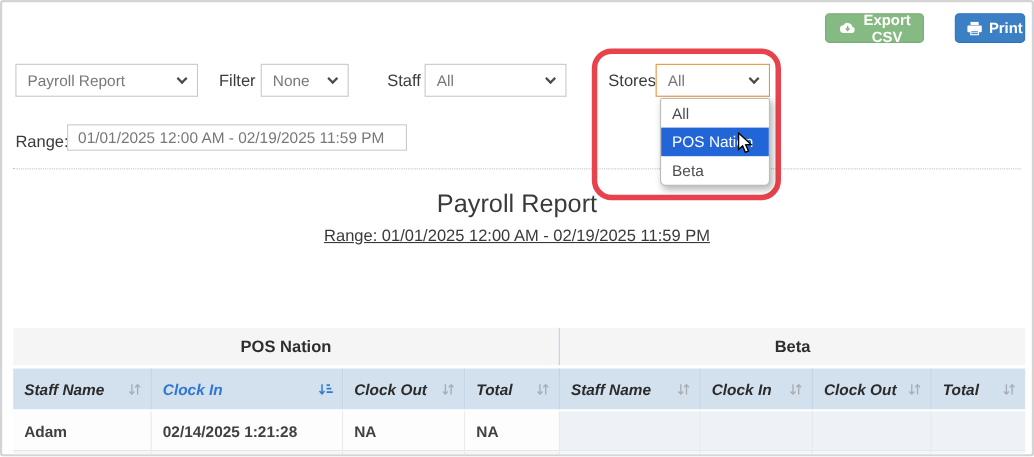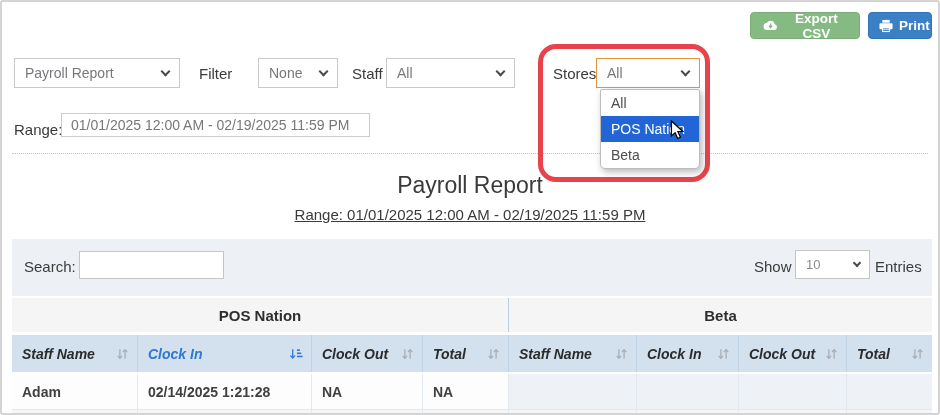--- a/index.html
+++ b/index.html
@@ -6,32 +6,32 @@
   body { background:#fff; font-family:"Liberation Sans","DejaVu Sans",sans-serif; }
   .frame { position:relative; width:940px; height:415px; background:#fff;
            border:2px solid #d4d4d4; border-radius:3px; overflow:hidden; }
 
   
   .page-title { position:absolute; left:13px; top:7px; font-size:27px; font-weight:500;
                 color:#15803d; letter-spacing:.2px;margin-top:44px; }
   .btn { position:absolute; top:10px; height:27px; display:flex; align-items:center; gap:6px;
          border-radius:4px; color:#fff; font-size:13.5px; font-weight:bold; padding:0 10px;
          border:1px solid transparent; cursor:pointer; font-family:inherit; }
-  .btn-export { left:748px; width:110px; background:#86ba83; border-color:#7aad77; }
+  .btn-export { left:748px; width:90px; background:#86ba83; border-color:#7aad77; }
   .btn-print  { left:866px; width:64px;  background:#3b80c4; border-color:#2f74b8; }
 
   
   .lbl { position:absolute; font-size:15px; color:#3b3b3b; }
   .select { position:absolute; top:56px; height:30px; background:#fff; border:1px solid #c9c9c9;
             display:flex; align-items:center; padding:0 24px 0 10px; font-size:14px; color:#77787c;
             cursor:pointer; }
   .chev { position:absolute; right:10px; top:9px; width:7px; height:7px;
           border-right:2px solid #4a4a4a; border-bottom:2px solid #4a4a4a; transform:rotate(45deg); }
   .sel-report { left:12px;  width:166px; }
-  .sel-filter { left:235px; width:80px;margin-left:21px; }
+  .sel-filter { left:235px; width:80px; }
   .sel-staff  { left:384px; width:129px; }
   .sel-stores { left:594px; width:104px; border:1px solid #e5953c; z-index:6; }
   .lbl-filter { left:197px; top:63px; }
   .lbl-staff  { left:350px; top:63px; }
   .lbl-stores { left:551px; top:63px; }
 
   
   .dropdown { position:absolute; left:598px; top:87px; width:100px; z-index:10; background:#fff;
               border:1px solid #bcbcbc; border-radius:2px 2px 5px 5px;
               box-shadow:2px 3px 7px rgba(0,0,0,.28); overflow:hidden; }
@@ -163,30 +163,20 @@
   <div class="annotation"></div>
 
   <div class="lbl lbl-range">Range:</div>
   <input class="range-input" value="01/01/2025 12:00 AM - 02/19/2025 11:59 PM" style="">
 
   <div class="dotted-sep"></div>
 
   <div class="report-title">Payroll Report</div>
   <div class="report-sub">Range: 01/01/2025 12:00 AM - 02/19/2025 11:59 PM</div>
 
-  <div class="toolbar">
-    <div class="tb-lbl lbl-search">Search:</div>
-    <input class="search-input" value="" style="">
-    <div class="tb-lbl lbl-show">Show</div>
-    <div class="sel-show">
-      <span>10</span>
-      <span class="chev"></span>
-    </div>
-    <div class="tb-lbl lbl-entries">Entries</div>
-  </div>
 
   <div class="tablewrap">
 
     <div class="grid2 tgroup-row">
       <div class="tgroup">POS Nation</div>
       <div class="tgroup">Beta</div>
     </div>
 
     <div class="grid8 thead-row">
       <div class="th">

